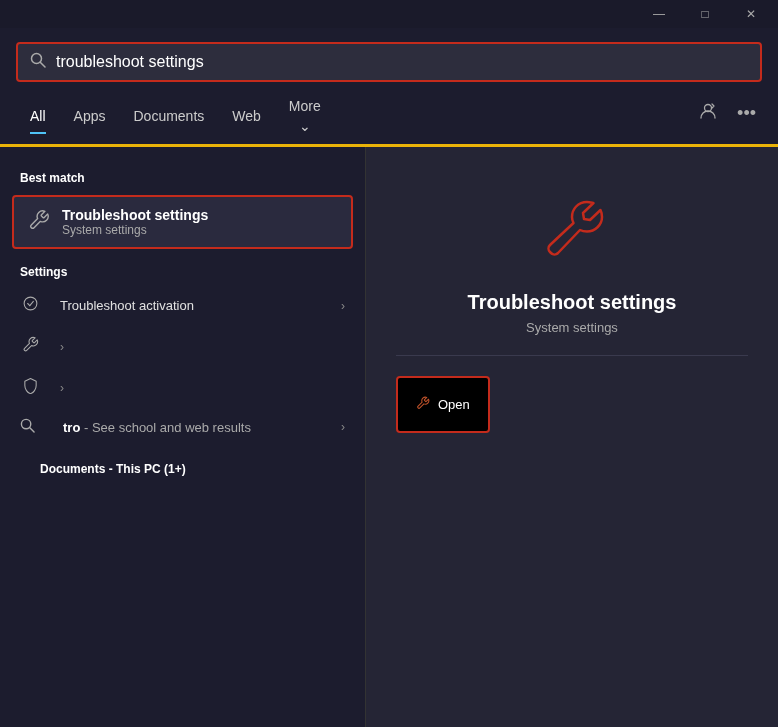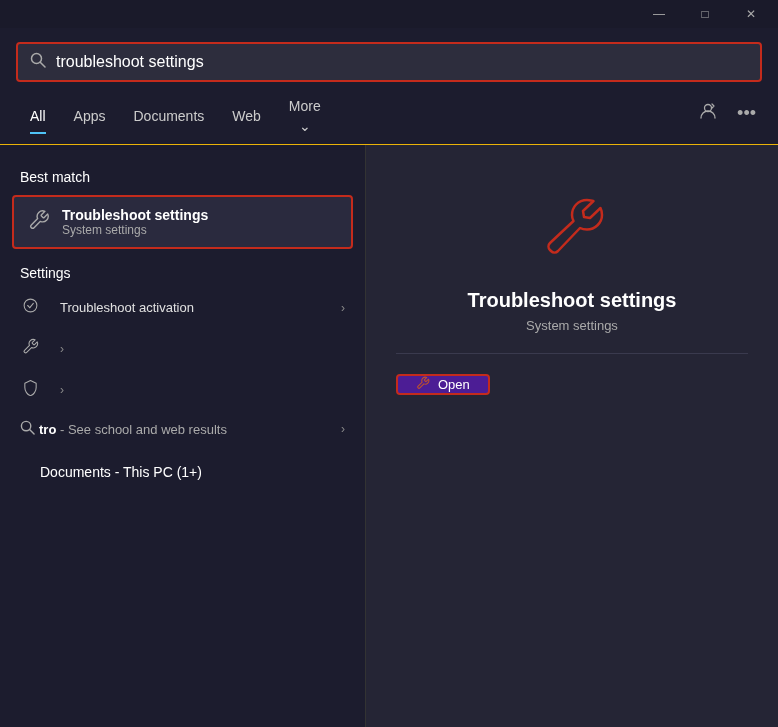--- a/index.html
+++ b/index.html
@@ -64,21 +64,21 @@
       font-size: 16px;
       flex: 1;
       caret-color: #fff;
     }
 
     
     .tabs {
       display: flex;
       align-items: center;
       padding: 10px 16px 0 16px;
-      border-bottom: 1px solid #eab308;
+      border-bottom: 3px solid #eab308;
       gap: 0;
     }
     .tab {
       padding: 6px 14px 10px 14px;
       font-size: 14px;
       color: #ccc;
       cursor: pointer;
       position: relative;
     }
     .tab.active {
@@ -124,22 +124,22 @@
     }
 
     
     .left-panel {
       width: 365px;
       padding: 16px 0;
       flex-shrink: 0;
       overflow-y: auto;
     }
     .section-label {
-      font-size: 14px;
-      font-weight: 400;
+      font-size: 12px;
+      font-weight: 700;
       color: #fff;
       padding: 8px 20px 6px 20px;
     }
 
     
     .best-match-item {
       margin: 4px 12px 8px 12px;
       background: #2a2a3e;
       border: 2px solid #c42b1c;
       border-radius: 4px;
@@ -189,21 +189,21 @@
     .si-arrow {
       color: #888;
       font-size: 12px;
     }
 
     
     .search-web-item {
       display: flex;
       align-items: center;
       padding: 10px 20px;
-      gap: 4px;
+      gap: 28px;
       cursor: pointer;
     }
     .sw-icon { color: #aaa; font-size: 15px; }
     .sw-text { font-size: 13px; }
     .sw-text b { color: #fff; }
     .sw-text span { color: #aaa; }
     .sw-arrow { margin-left: auto; color: #888; font-size: 12px; }
 
     
     .docs-section {
@@ -244,26 +244,26 @@
     }
     .rp-divider {
       width: 100%;
       height: 1px;
       background: #3a3a4e;
       margin-bottom: 20px;
     }
 
     .open-btn {
       border: 2px solid #c42b1c;
-      background: #4c1d95;
+      background: #000000;
       color: #fff;
       display: flex;
       align-items: center;
       gap: 8px;
-      padding: 0 18px;
+      padding: 18px 18px;
       border-radius: 4px;
       cursor: pointer;
       font-size: 13px;
       align-self: flex-start;
     }
     .open-btn-icon { font-size: 14px; color: #c0522a; }
 
     
     .left-panel::-webkit-scrollbar { width: 4px; }
     .left-panel::-webkit-scrollbar-thumb { background: #444; border-radius: 2px; }

